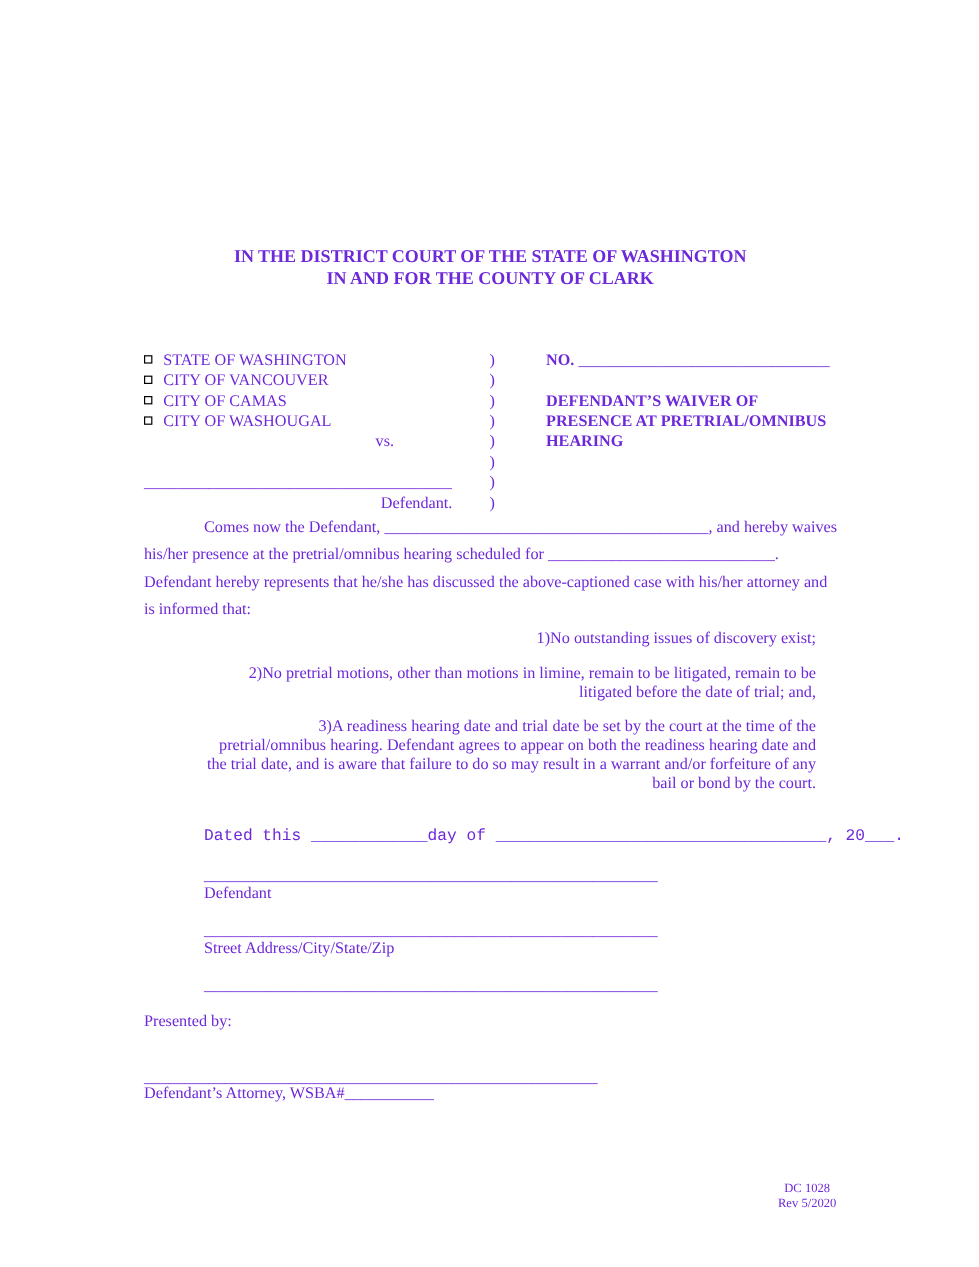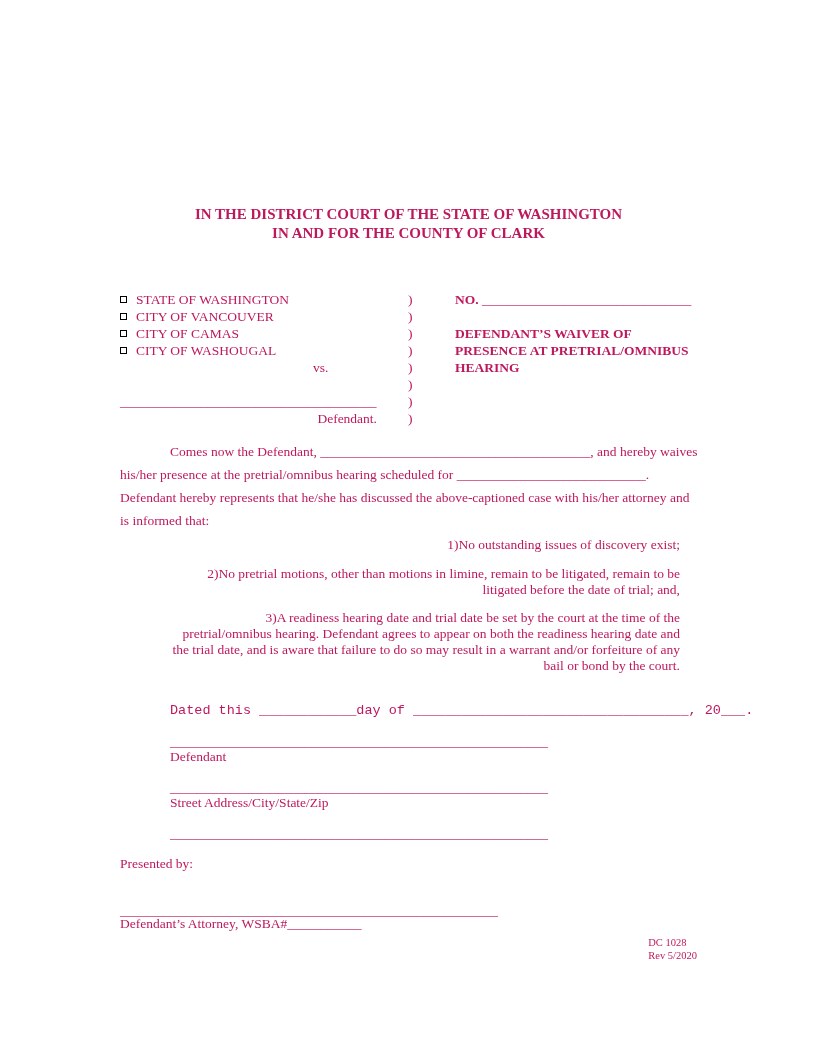--- a/index.html
+++ b/index.html
@@ -3,21 +3,21 @@
 <meta charset="utf-8">
 <style>
   * { margin: 0; padding: 0; box-sizing: border-box; }
   html, body { background: #ffffff; }
   .page {
     position: relative;
     width: 816px;
     height: 1056px;
     margin: 0 auto;
     background: #ffffff;
-    color: #be185d;
+    color: #6d28d9;
     font-family: "Liberation Serif", serif;
     font-size: 13.5px;
     overflow: hidden;
   }
   .content { padding: 205px 119px 0 120px; }
 
   .court-title { text-align: center; font-weight: bold; font-size: 15px; line-height: 19px; }
 
   .caption { margin-top: 48px; line-height: 17px; }
   .cap-row { display: flex; }
@@ -29,21 +29,21 @@
   .b { font-weight: bold; }
   .cb {
     display: inline-block;
     width: 7px; height: 7px;
     border: 1px solid #000;
     margin-right: 9px;
     vertical-align: 1px;
     background: #fff;
   }
 
-  .para { margin-top: 13px; line-height: 23px; }
+  .para { line-height: 23px; }
   .para .pline { white-space: nowrap; }
   .para .indent { padding-left: 50px; }
 
   .item { margin-left: 50px; width: 510px; line-height: 16px; text-align: right; }
   .item-1 { margin-top: 5px; }
   .item-2 { margin-top: 13px; }
   .item-3 { margin-top: 12px; }
   .item .num { display: inline-block; width: 48px; }
 
   .dated { margin-left: 50px; margin-top: 29px; line-height: 16px; white-space: nowrap; font-family: Liberation Mono, monospace; }
@@ -53,22 +53,23 @@
   .siglabel { line-height: 16px; }
 
   .presented { margin-top: 15px; line-height: 16px; }
 
   .attorney { margin-top: 32px; }
   .attorney .sigline { line-height: 13px; }
   .attorney .siglabel { line-height: 14px; }
 
   .footer {
     position: absolute;
-    top: 936px;
+    top: 984px;
     right: 119px;
+    text-align: center;
     font-size: 10.5px;
     line-height: 13px;
   }
 </style>
 </head>
 <body>
 
 <div class="page">
   <div class="content">
 

